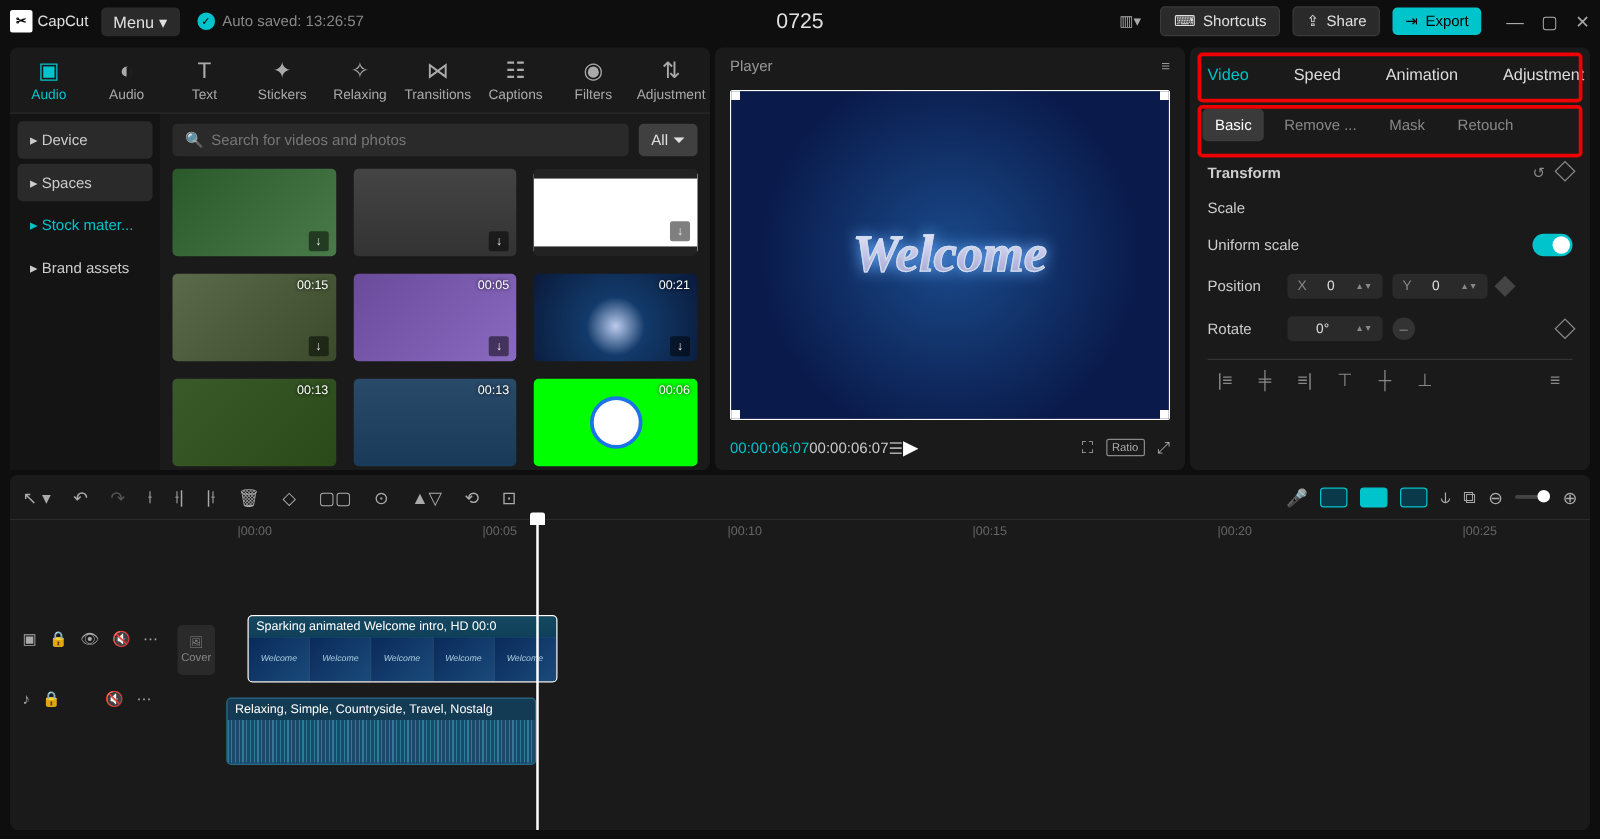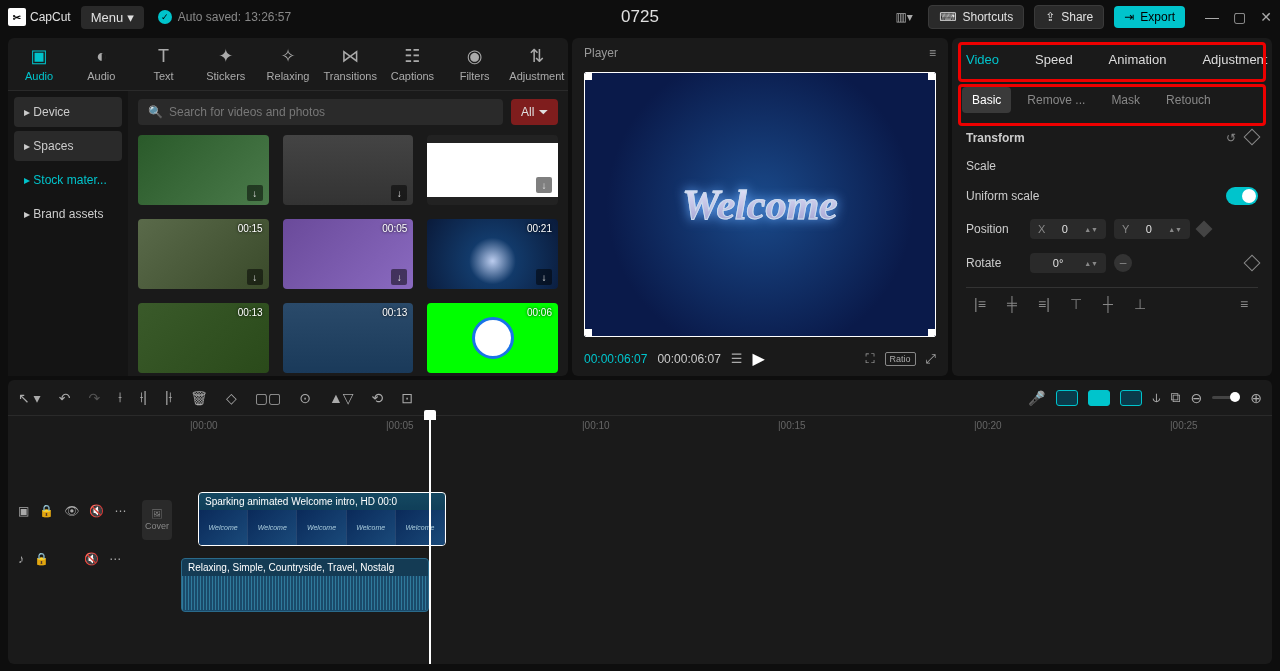--- a/index.html
+++ b/index.html
@@ -29,21 +29,21 @@
 .tab.active { color: #00c4cc;}
 .tab-icon { width: 20px; height: 20px; display: flex; align-items: center; justify-content: center; font-size: 18px;}
 .left-body { display: flex; flex: 1; overflow: hidden;}
 .sidebar { width: 120px; background: #141414; padding: 6px; display: flex; flex-direction: column; gap: 4px;}
 .side-item { padding: 8px 10px; border-radius: 4px; background: #2a2a2a; cursor: pointer; color: #ccc; font-size: 12px;}
 .side-item.active { color: #00c4cc;}
 .side-item.inactive { background: transparent;}
 .media-area { flex: 1; padding: 8px 10px; overflow: hidden;}
 .search-row { display: flex; gap: 8px; margin-bottom: 10px; align-items: center;}
 .search { flex: 1; background: #2a2a2a; border-radius: 4px; padding: 6px 10px; color: #777; display: flex; align-items: center; gap: 6px; font-size: 12px;}
-.all-btn { background: #7f1d1d; border-radius: 4px; padding: 6px 10px; cursor: pointer; display: flex; align-items: center; gap: 4px;}
+.all-btn { background: #404040; border-radius: 4px; padding: 6px 10px; cursor: pointer; display: flex; align-items: center; gap: 4px;}
 .thumbs { display: grid; grid-template-columns: repeat(3, 1fr); gap: 14px;}
 .thumb { position: relative; height: 70px; border-radius: 4px; overflow: hidden; cursor: pointer;}
 .thumb .dur { position: absolute; top: 4px; right: 6px; font-size: 10px; color: #fff; text-shadow: 0 0 3px #000;}
 .thumb .dl { position: absolute; bottom: 4px; right: 6px; width: 16px; height: 16px; background: rgba(0,0,0,0.5); border-radius: 2px; display: flex; align-items: center; justify-content: center; font-size: 10px;}
 .t1 { background: linear-gradient(135deg, #2a5a2a, #4a7a4a);}
 .t2 { background: linear-gradient(180deg, #444, #333);}
 .t3 { background: #fff; border-top: 8px solid #222; border-bottom: 8px solid #222;}
 .t4 { background: linear-gradient(135deg, #5a6a4a, #3a4a2a);}
 .t5 { background: linear-gradient(135deg, #6a4a9a, #8a6ac0);}
 .t6 { background: radial-gradient(circle at 50% 60%, #bce 0%, #123a6a 30%, #0a1a3a 100%);}
@@ -53,21 +53,21 @@
 .t9::after { content:''; width:36px; height:36px; background:#fff; border-radius:50%; border:3px solid #1a73e8;}
 
 
 .player-panel { width: 376px; margin: 4px; background: #1a1a1a; border-radius: 6px; display: flex; flex-direction: column;}
 .player-head { display: flex; align-items: center; justify-content: space-between; padding: 8px 12px; color: #999;}
 .player-canvas { flex: 1; margin: 4px 12px; background: #0a1a4a; border: 1px solid #fff; border-radius: 2px; position: relative; overflow: hidden; display:flex; align-items:center; justify-content:center;}
 .player-canvas::before { content:''; position:absolute; inset:0; background: radial-gradient(circle at 50% 50%, #1a4a8a 0%, #0a1a4a 70%);}
 .welcome { position: relative; font-family: cursive; font-size: 42px; font-weight: bold; font-style: italic; background: linear-gradient(180deg,#eef,#99c); -webkit-background-clip: text; background-clip: text; color: transparent; -webkit-text-stroke: 1px #cde; filter: drop-shadow(0 0 6px #6af);}
 .handle { position: absolute; width: 8px; height: 8px; background: #fff;}
 .h-tl{top:-1px;left:-1px}.h-tr{top:-1px;right:-1px}.h-bl{bottom:-1px;left:-1px}.h-br{bottom:-1px;right:-1px}
-.player-ctrl { display: flex; align-items: center; padding: 8px 12px; gap: 10px;}
+.player-ctrl { display: flex; align-items: center; padding: 8px 12px; }
 .time-cur { color: #00c4cc; font-size: 12px;}
 .time-dur { color: #ccc; font-size: 12px;}
 .pctrl-right { margin-left: auto; display: flex; gap: 10px; align-items: center;}
 .play-btn { font-size: 16px; cursor: pointer; color:#fff;}
 .ratio-box { border: 1px solid #888; border-radius: 2px; padding: 1px 4px; font-size: 9px; color:#aaa;}
 .ip-icon { color:#aaa; font-size:13px; cursor:pointer;}
 
 
 .right-panel { width: 320px; margin: 4px 8px 4px 0; background: #1a1a1a; border-radius: 6px; position: relative;}
 .red-box { position: absolute; border: 3px solid #e00; border-radius: 4px; pointer-events: none;}

